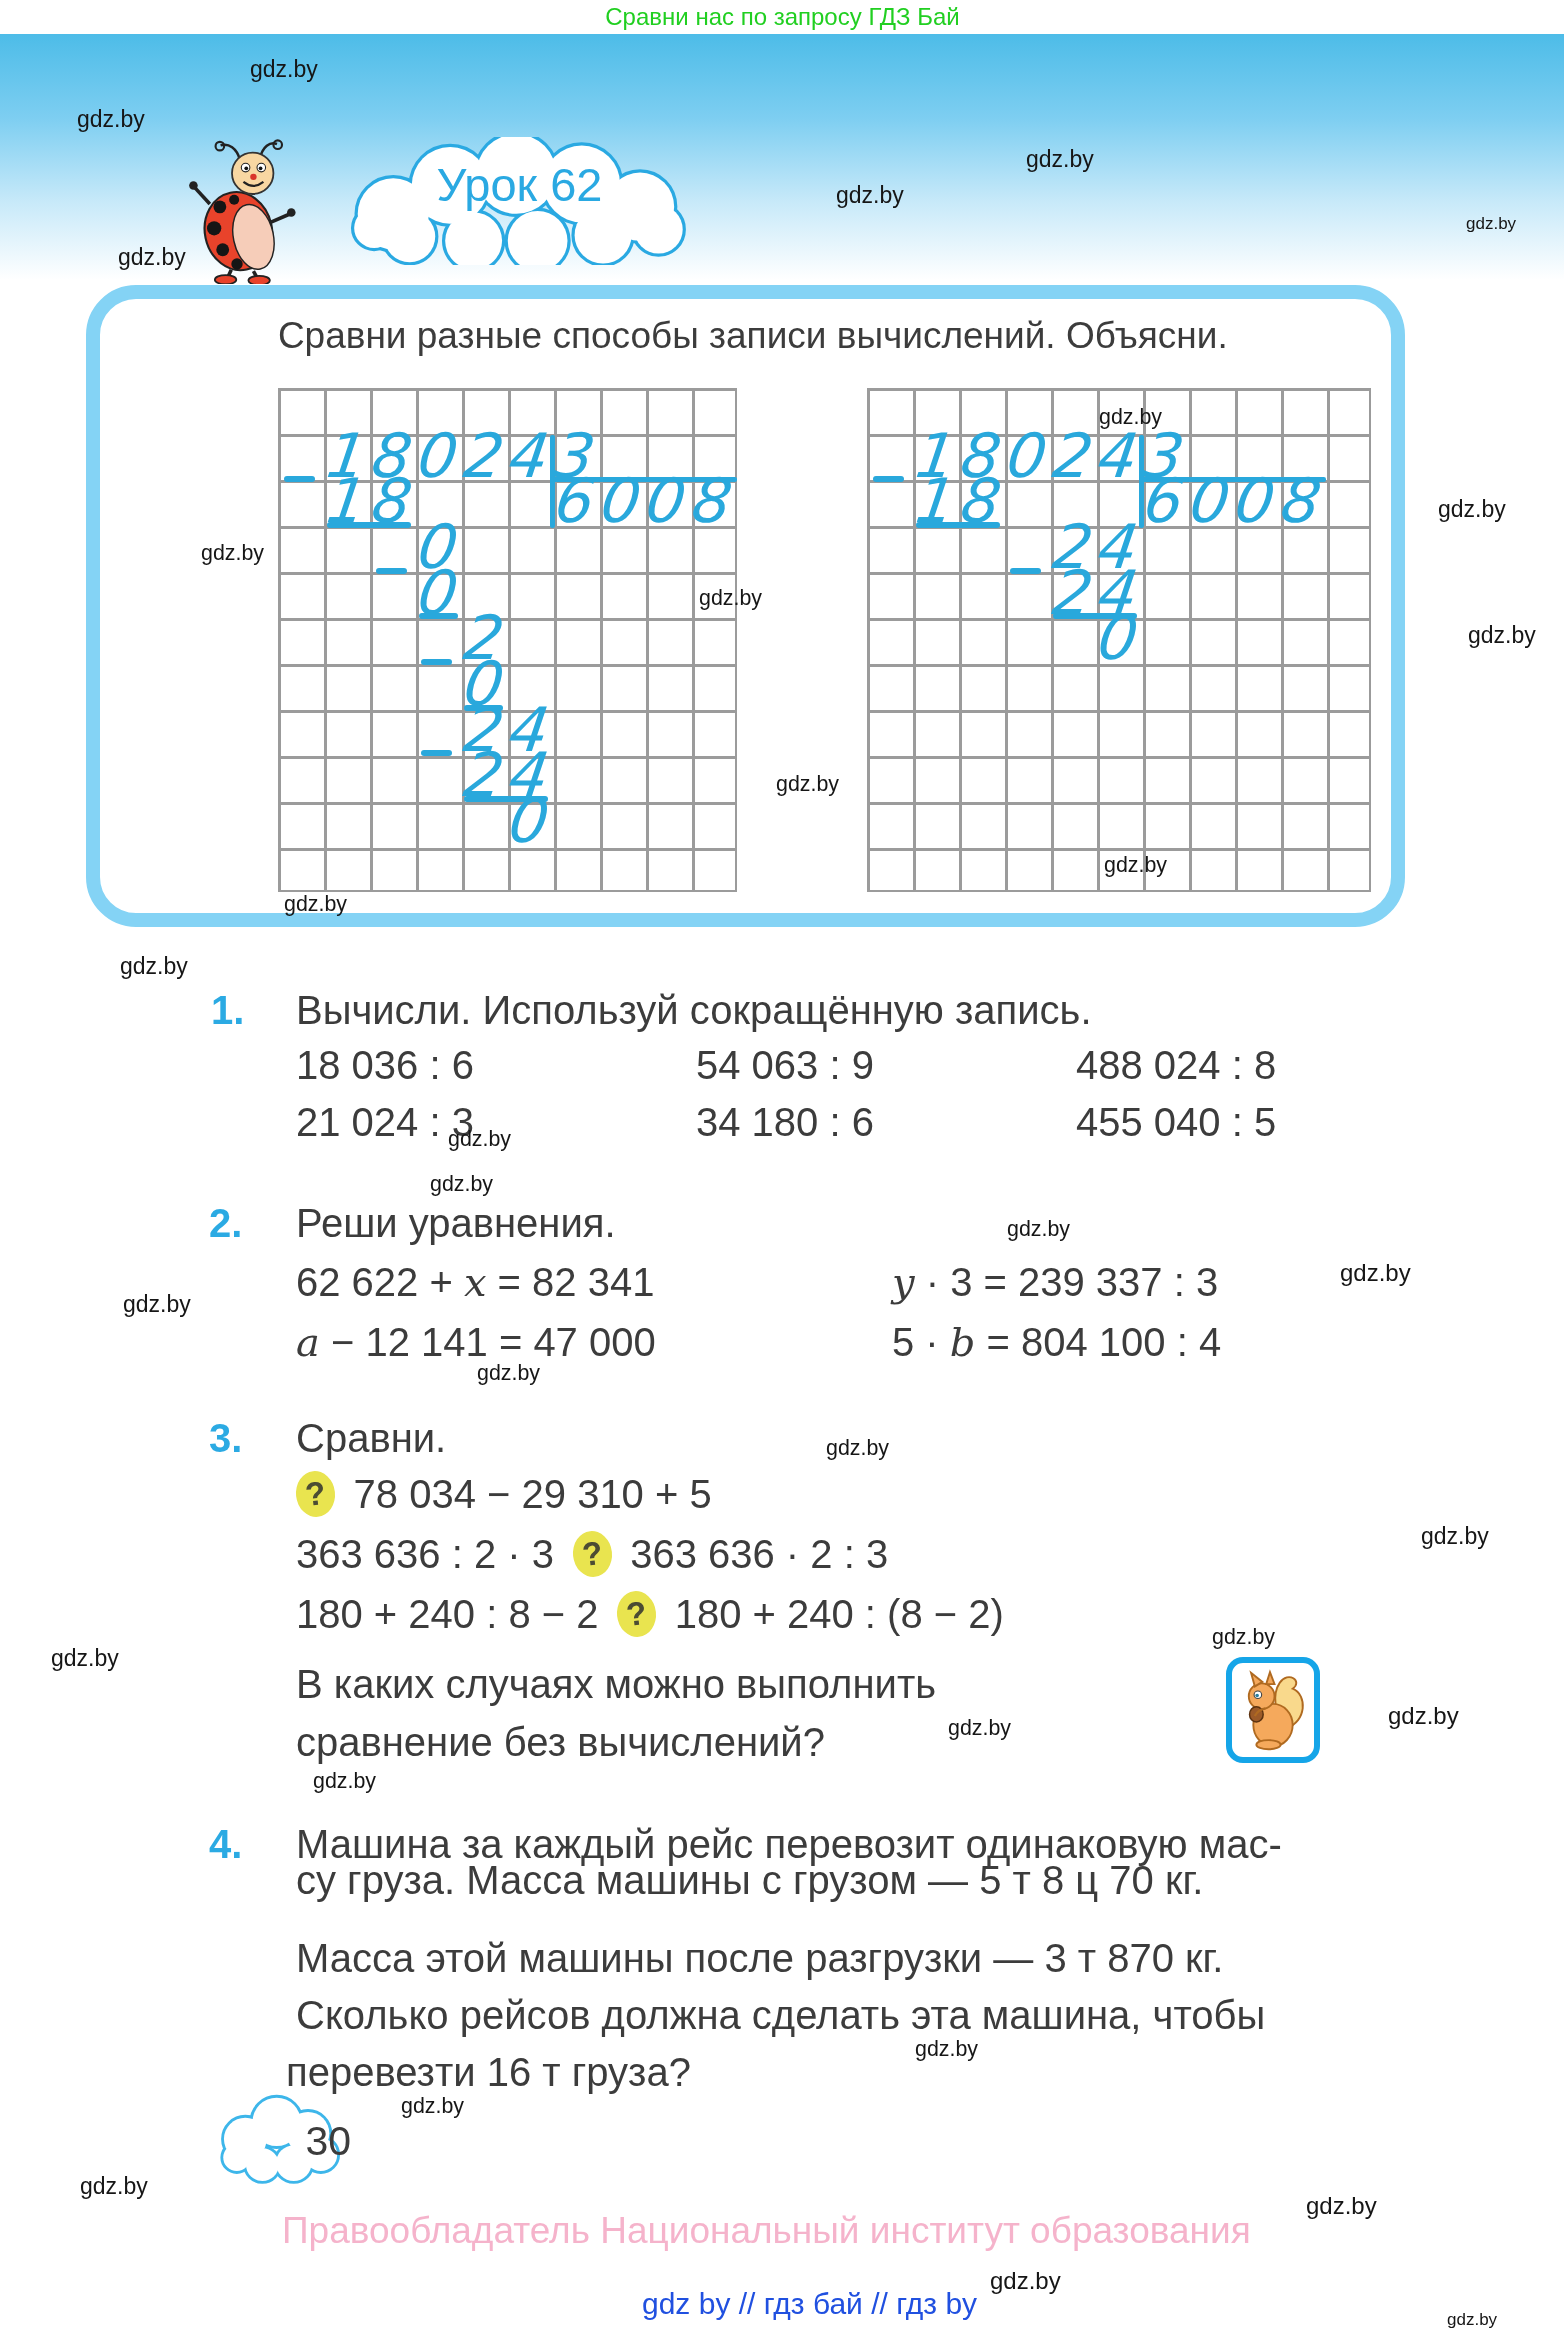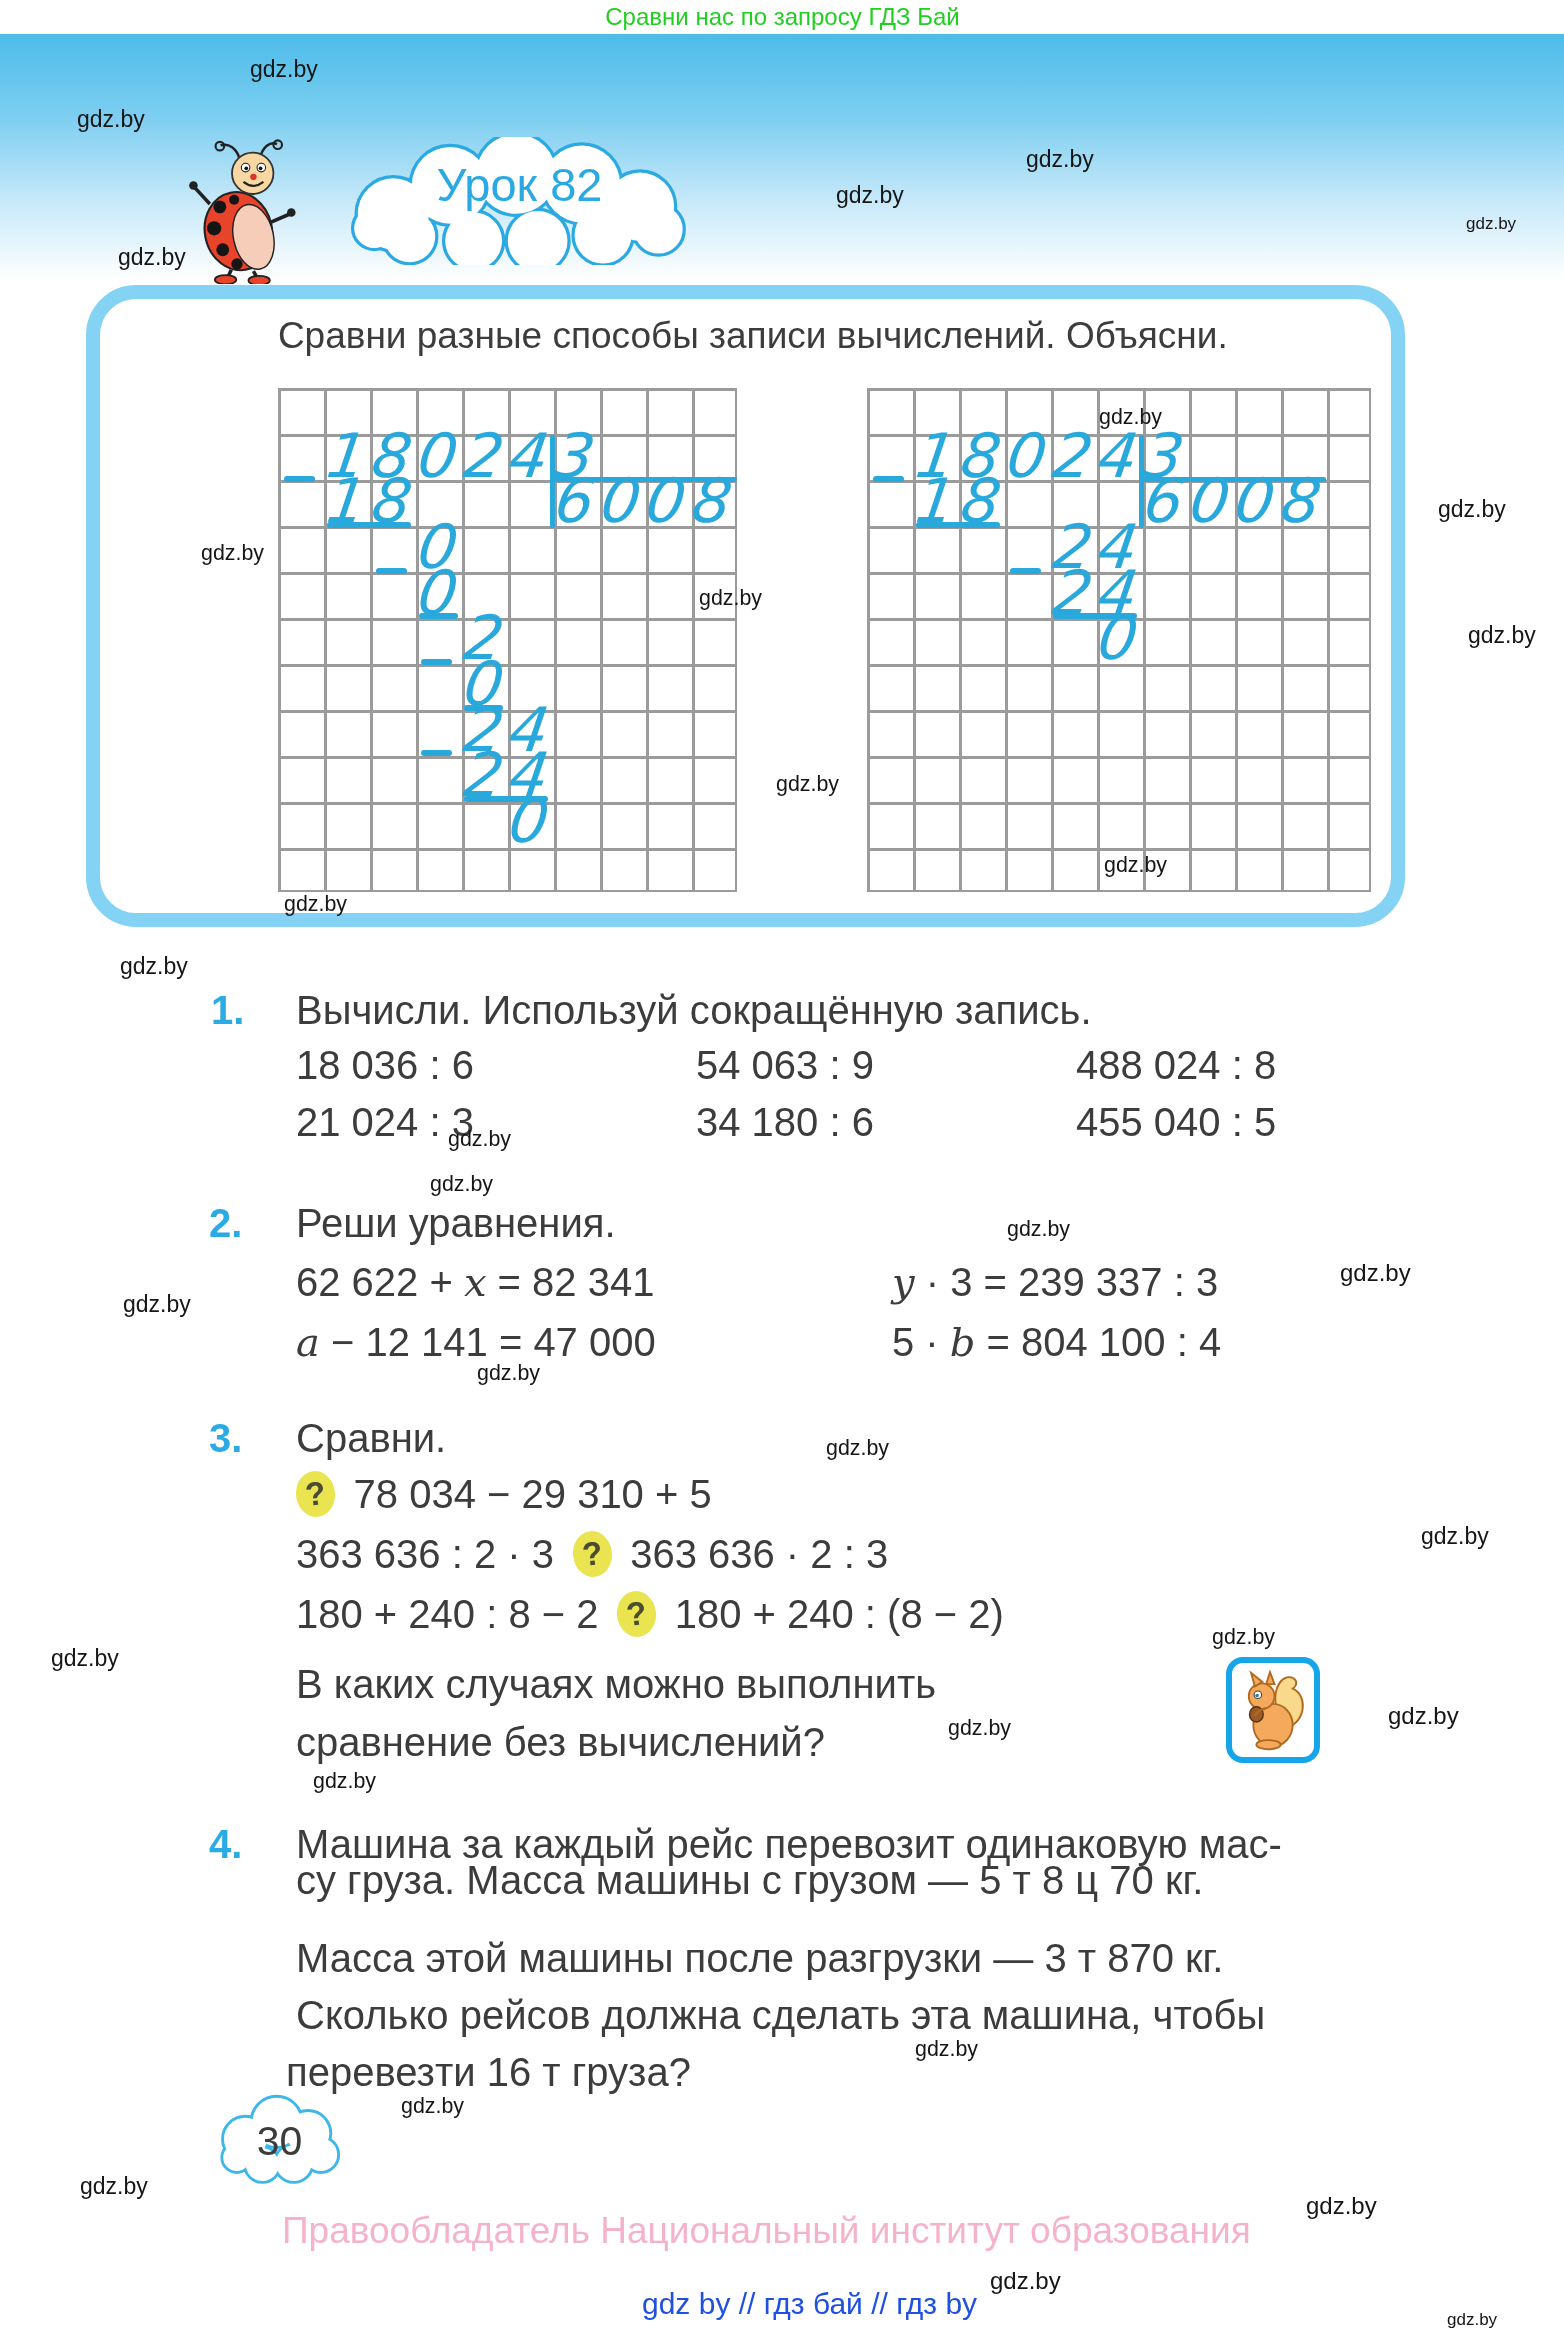--- a/index.html
+++ b/index.html
@@ -54,21 +54,21 @@
          width:39px;height:46px;border-radius:50%;background:#e9e44f;
          font-size:33px;font-weight:700;color:#4c4c33;transform:rotate(-6deg);}
 
   .squirrel-box{position:absolute;left:1226px;top:1657px;width:94px;height:106px;
                 border:6.4px solid #15a5e8;border-radius:17px;background:#fff;box-sizing:border-box;}
   .squirrel-box svg{position:absolute;left:2.9px;top:2.9px;}
 
   
   .page-cloud{position:absolute;left:208px;top:2092px;width:143px;height:94px;}
   .page-cloud svg{position:absolute;left:0;top:0;}
-  .page-num{position:absolute;left:0;top:26px;width:100%;text-align:center;
+  .page-num{position:absolute;left:0;top:26px;width:100%;text-align:right;
             font-size:41px;color:#3c3c3c;}
 
   
   .copyright{position:absolute;left:282px;top:2210px;font-size:37px;color:#f5b3cb;white-space:nowrap;}
   .links{position:absolute;left:642px;top:2287px;font-size:30px;color:#2050e0;white-space:nowrap;}
 
   .wm{position:absolute;color:#161616;font-family:"Liberation Sans",sans-serif;white-space:nowrap;}
 </style>
 </head>
 <body>
@@ -129,21 +129,21 @@
           <circle cx="350" cy="66" r="54"></circle>
         <circle cx="432" cy="98" r="48"></circle>
           <circle cx="458" cy="130" r="34"></circle>
         <circle cx="380" cy="138" r="40"></circle>
           <circle cx="288" cy="146" r="42"></circle>
         <circle cx="198" cy="146" r="40"></circle>
           <circle cx="108" cy="140" r="36"></circle>
         <circle cx="58" cy="128" r="28"></circle>
       </g>
     </svg>
-    <div class="cloud-label">Урок 82</div>
+    <div class="cloud-label">Урок 62</div>
   </div>
 
   <div class="task-box">
     <div class="task-title">Сравни разные способы записи вычислений. Объясни.</div>
     <div class="grid" id="grid-long">
         <div class="hw" style="left: 46px; top: 46px;">1</div>
         <div class="hw" style="left: 91px; top: 46px;">8</div>
         <div class="hw" style="left: 137px; top: 46px;">0</div>
         <div class="hw" style="left: 183px; top: 46px;">2</div>
         <div class="hw" style="left: 228px; top: 46px;">4</div>

